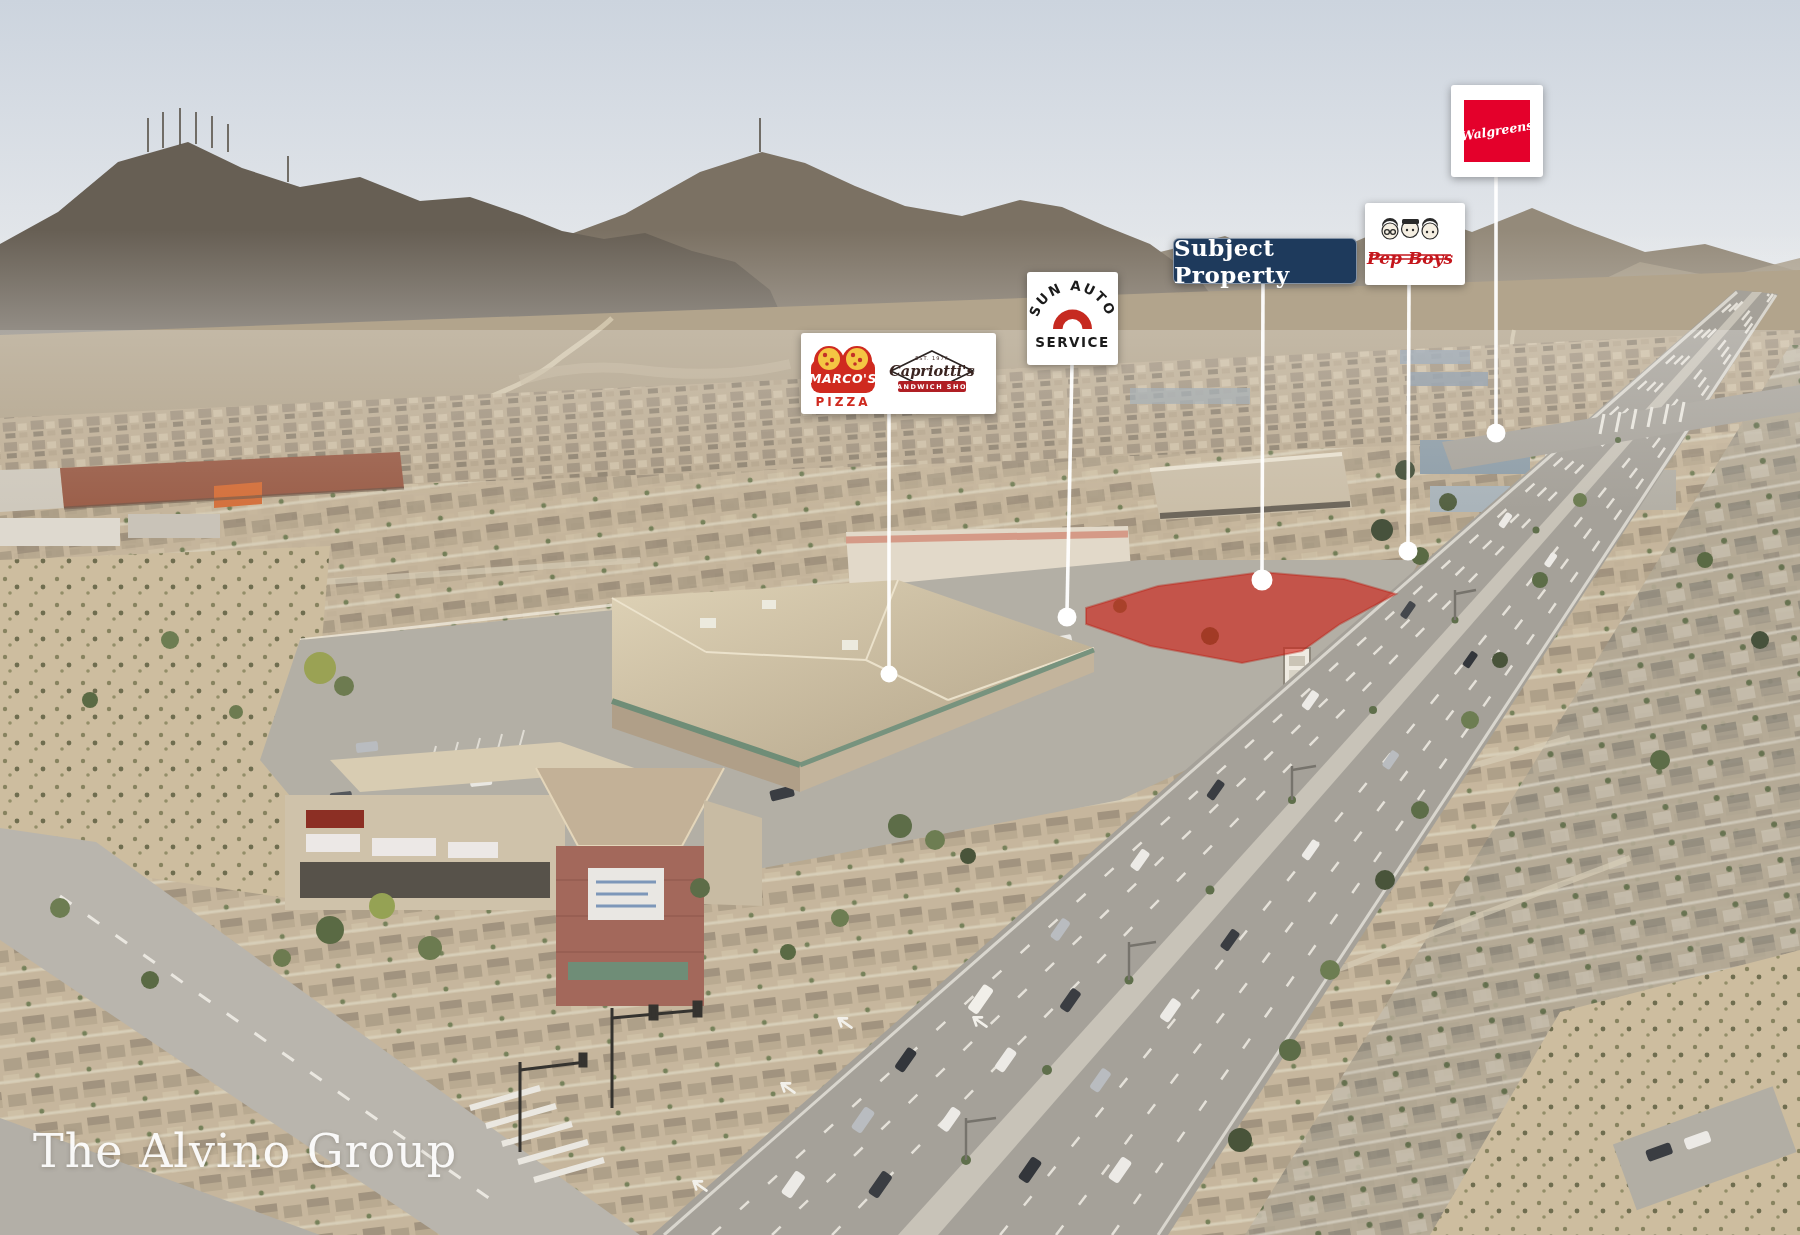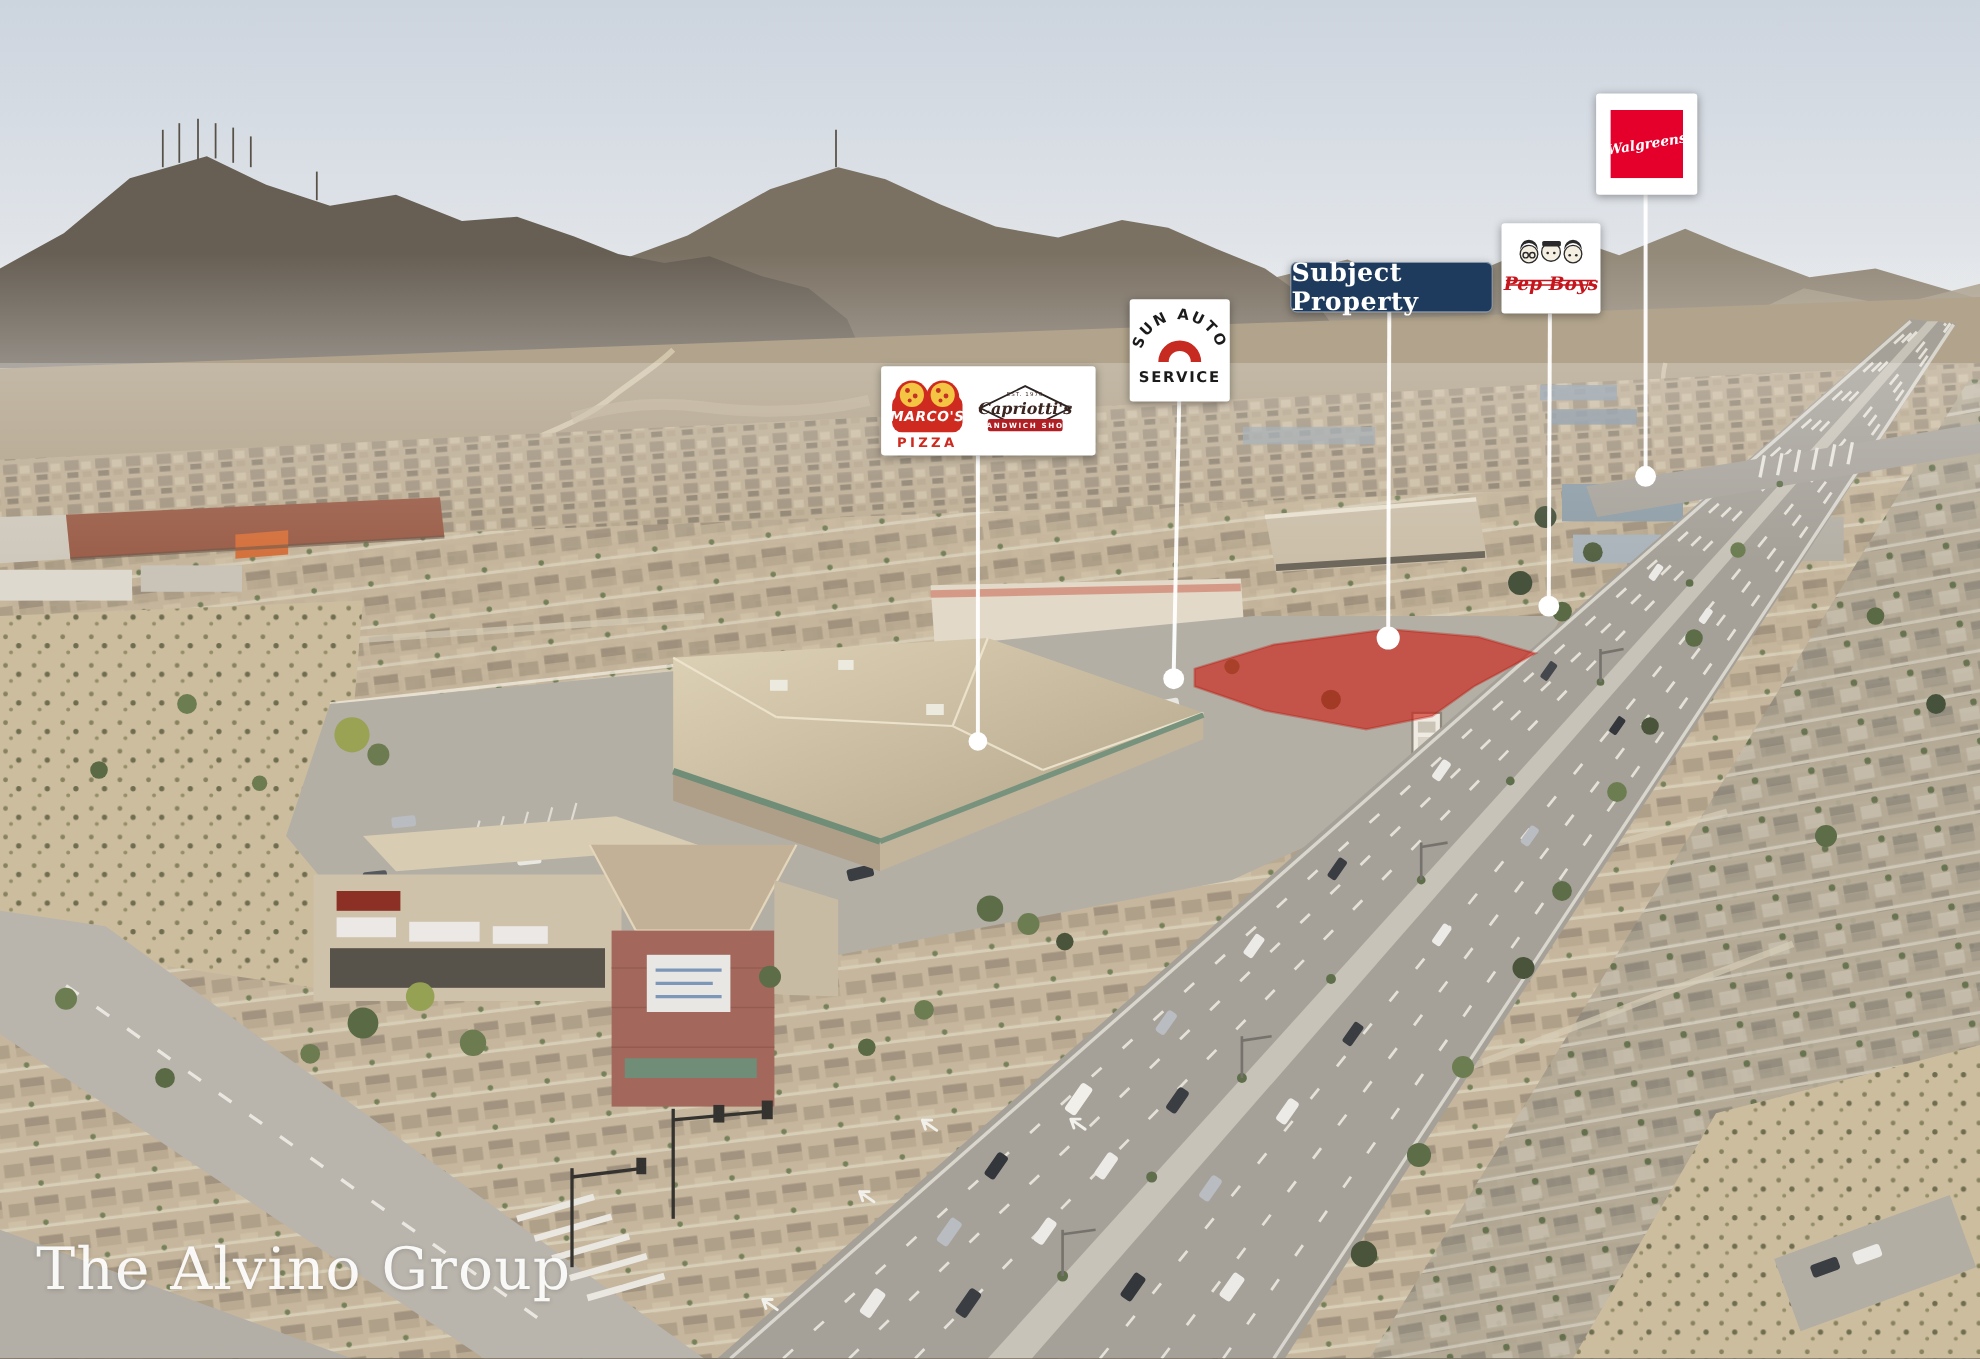--- a/index.html
+++ b/index.html
@@ -14,21 +14,21 @@
   .subject-box{
     background:#1e3a5c;border:1px solid rgba(255,255,255,.45);border-radius:6px;
     display:flex;align-items:center;justify-content:flex-end;
     color:#ffffff;font-family:"DejaVu Serif","Liberation Serif",serif;
     font-size:23px;font-weight:600;letter-spacing:.5px;
   }
   .walgreens-card{display:flex;align-items:center;justify-content:center;}
   .watermark{
     position:absolute;left:33px;top:1124px;
     font-family:"DejaVu Serif","Liberation Serif",serif;
-    font-size:53px;color:rgba(255,255,255,.93);letter-spacing:1px;
+    font-size:46px;color:rgba(255,255,255,.93);letter-spacing:1px;
     text-shadow:0 1px 4px rgba(60,50,40,.25);
   }
 </style>
 </head>
 <body>
 
 <div id="stage">
 
   <svg class="scene" viewBox="0 0 1800 1235" preserveAspectRatio="none">
     <defs>
@@ -501,21 +501,21 @@
       </text>
       <path d="M26,57 A19.5,19.5 0 0 1 65,57 L55.5,57 A10,10 0 0 0 35.5,57 Z" fill="#c62a20"></path>
       <text x="45.5" y="75" text-anchor="middle" font-family="DejaVu Sans, sans-serif" font-size="13.5" font-weight="bold" fill="#1b1b1b" letter-spacing="1.5">SERVICE</text>
     </svg>
   </div>
 
   <div class="label-box subject-box" style="left:1173px;top:238px;width:182px;height:44px;">
     <span>Subject Property</span>
   </div>
 
-  <div class="label-box white-card" style="left:1365px;top:203px;width:90px;height:82px;">
+  <div class="label-box white-card" style="left:1365px;top:203px;width:100px;height:82px;">
     <svg width="90" height="82" viewBox="0 0 90 82">
       <g stroke="#2a2a2a" stroke-width="1.2" fill="#f5efe2">
         <circle cx="25" cy="28" r="8"></circle>
           <circle cx="45" cy="26" r="8.5"></circle>
           <circle cx="65" cy="28" r="8"></circle>
       </g>
       <path d="M17,26 A8,8 0 0 1 33,26 L33,23 A8,8 0 0 0 17,23 Z" fill="#2a2a2a"></path>
       <rect x="37" y="16" width="17" height="5" rx="1.5" fill="#2a2a2a"></rect>
       <path d="M57,26 A8,8 0 0 1 73,26 L73,23 A8,8 0 0 0 57,23 Z" fill="#2a2a2a"></path>
       <g fill="none" stroke="#2a2a2a" stroke-width="1.3">

